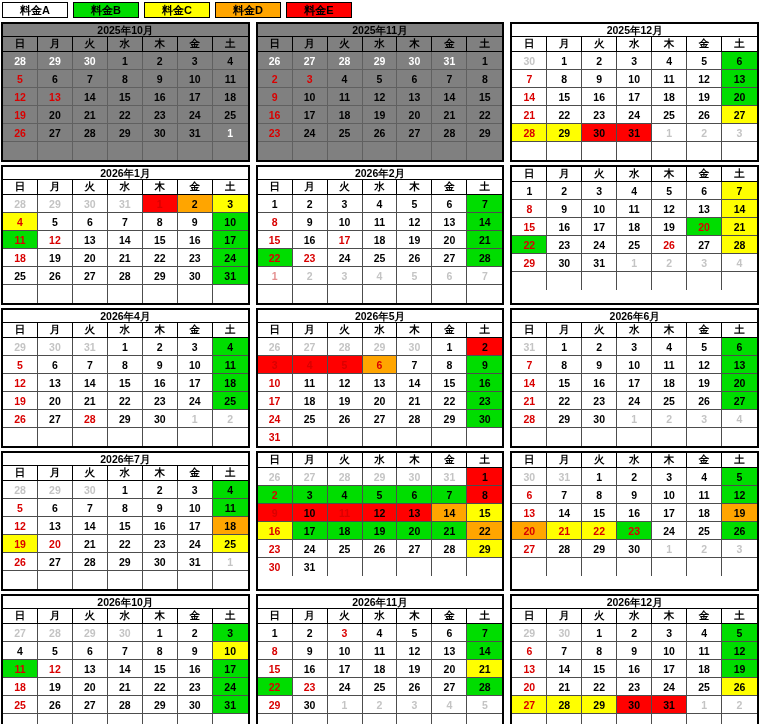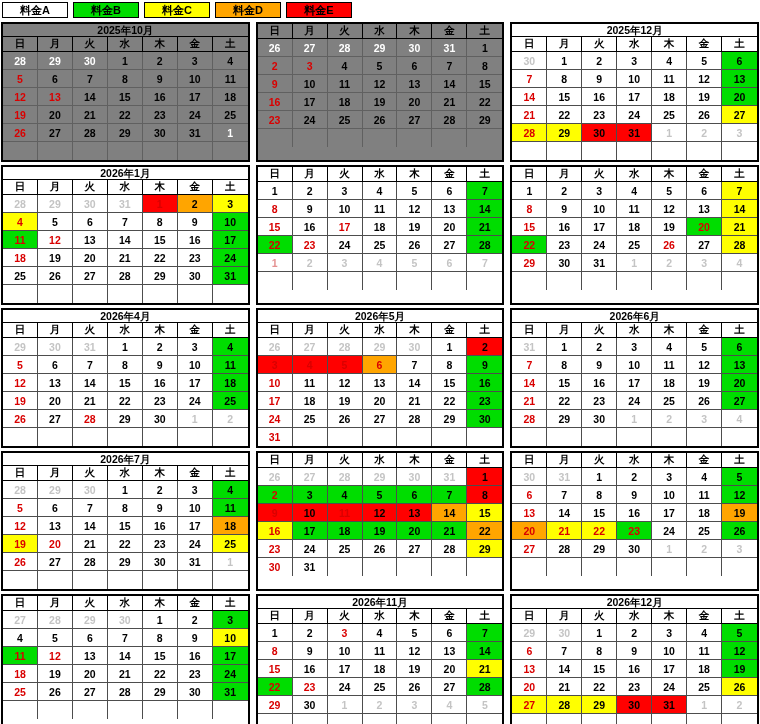--- a/index.html
+++ b/index.html
@@ -114,20 +114,21 @@
         <div class="dcell"></div>
         <div class="dcell"></div>
         <div class="dcell"></div>
         <div class="dcell"></div>
         <div class="dcell"></div>
         <div class="dcell"></div>
         <div class="dcell"></div>
       </div>
     </div>
     <div class="month disabled">
+      <div class="m-title">2025年11月</div>
       <div class="m-head">
         <div class="hcell">日</div>
         <div class="hcell">月</div>
         <div class="hcell">火</div>
         <div class="hcell">水</div>
         <div class="hcell">木</div>
         <div class="hcell">金</div>
         <div class="hcell">土</div>
       </div>
       <div class="week">
@@ -311,20 +312,21 @@
         <div class="dcell"></div>
         <div class="dcell"></div>
         <div class="dcell"></div>
         <div class="dcell"></div>
         <div class="dcell"></div>
         <div class="dcell"></div>
         <div class="dcell"></div>
       </div>
     </div>
     <div class="month">
+      <div class="m-title">2026年2月</div>
       <div class="m-head">
         <div class="hcell">日</div>
         <div class="hcell">月</div>
         <div class="hcell">火</div>
         <div class="hcell">水</div>
         <div class="hcell">木</div>
         <div class="hcell">金</div>
         <div class="hcell">土</div>
       </div>
       <div class="week">
@@ -835,20 +837,21 @@
         <div class="dcell"></div>
         <div class="dcell"></div>
         <div class="dcell"></div>
         <div class="dcell"></div>
         <div class="dcell"></div>
         <div class="dcell"></div>
         <div class="dcell"></div>
       </div>
     </div>
     <div class="month">
+      <div class="m-title">2026年10月</div>
       <div class="m-head">
         <div class="hcell">日</div>
         <div class="hcell">月</div>
         <div class="hcell">火</div>
         <div class="hcell">水</div>
         <div class="hcell">木</div>
         <div class="hcell">金</div>
         <div class="hcell">土</div>
       </div>
       <div class="week">

